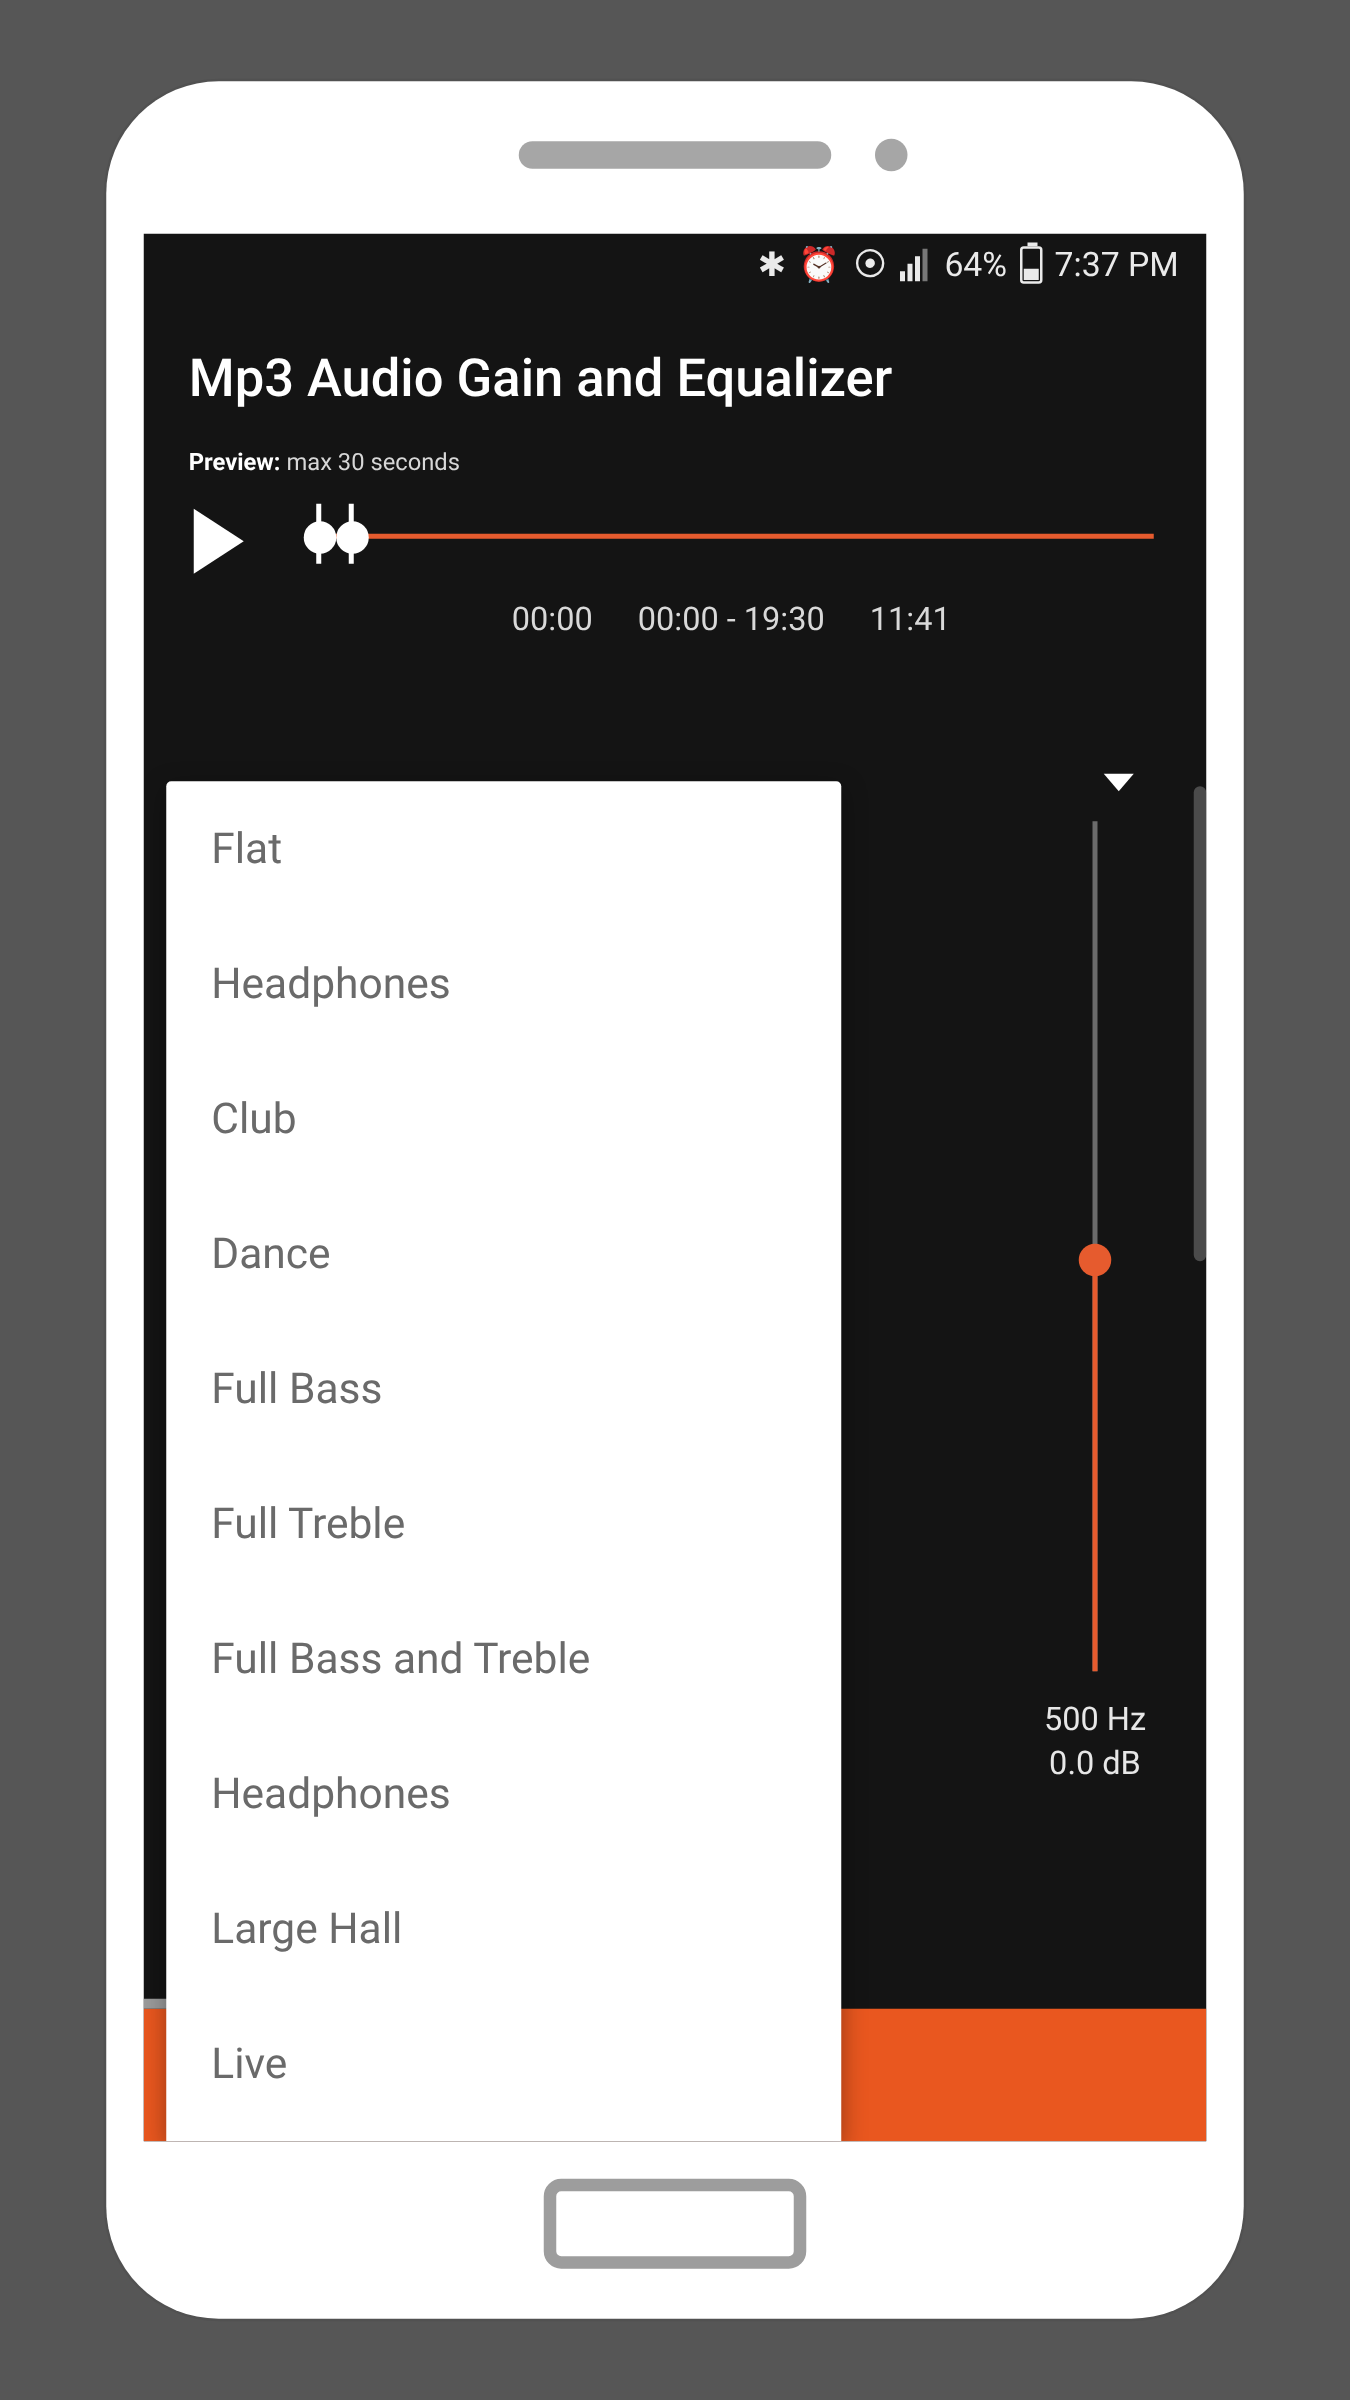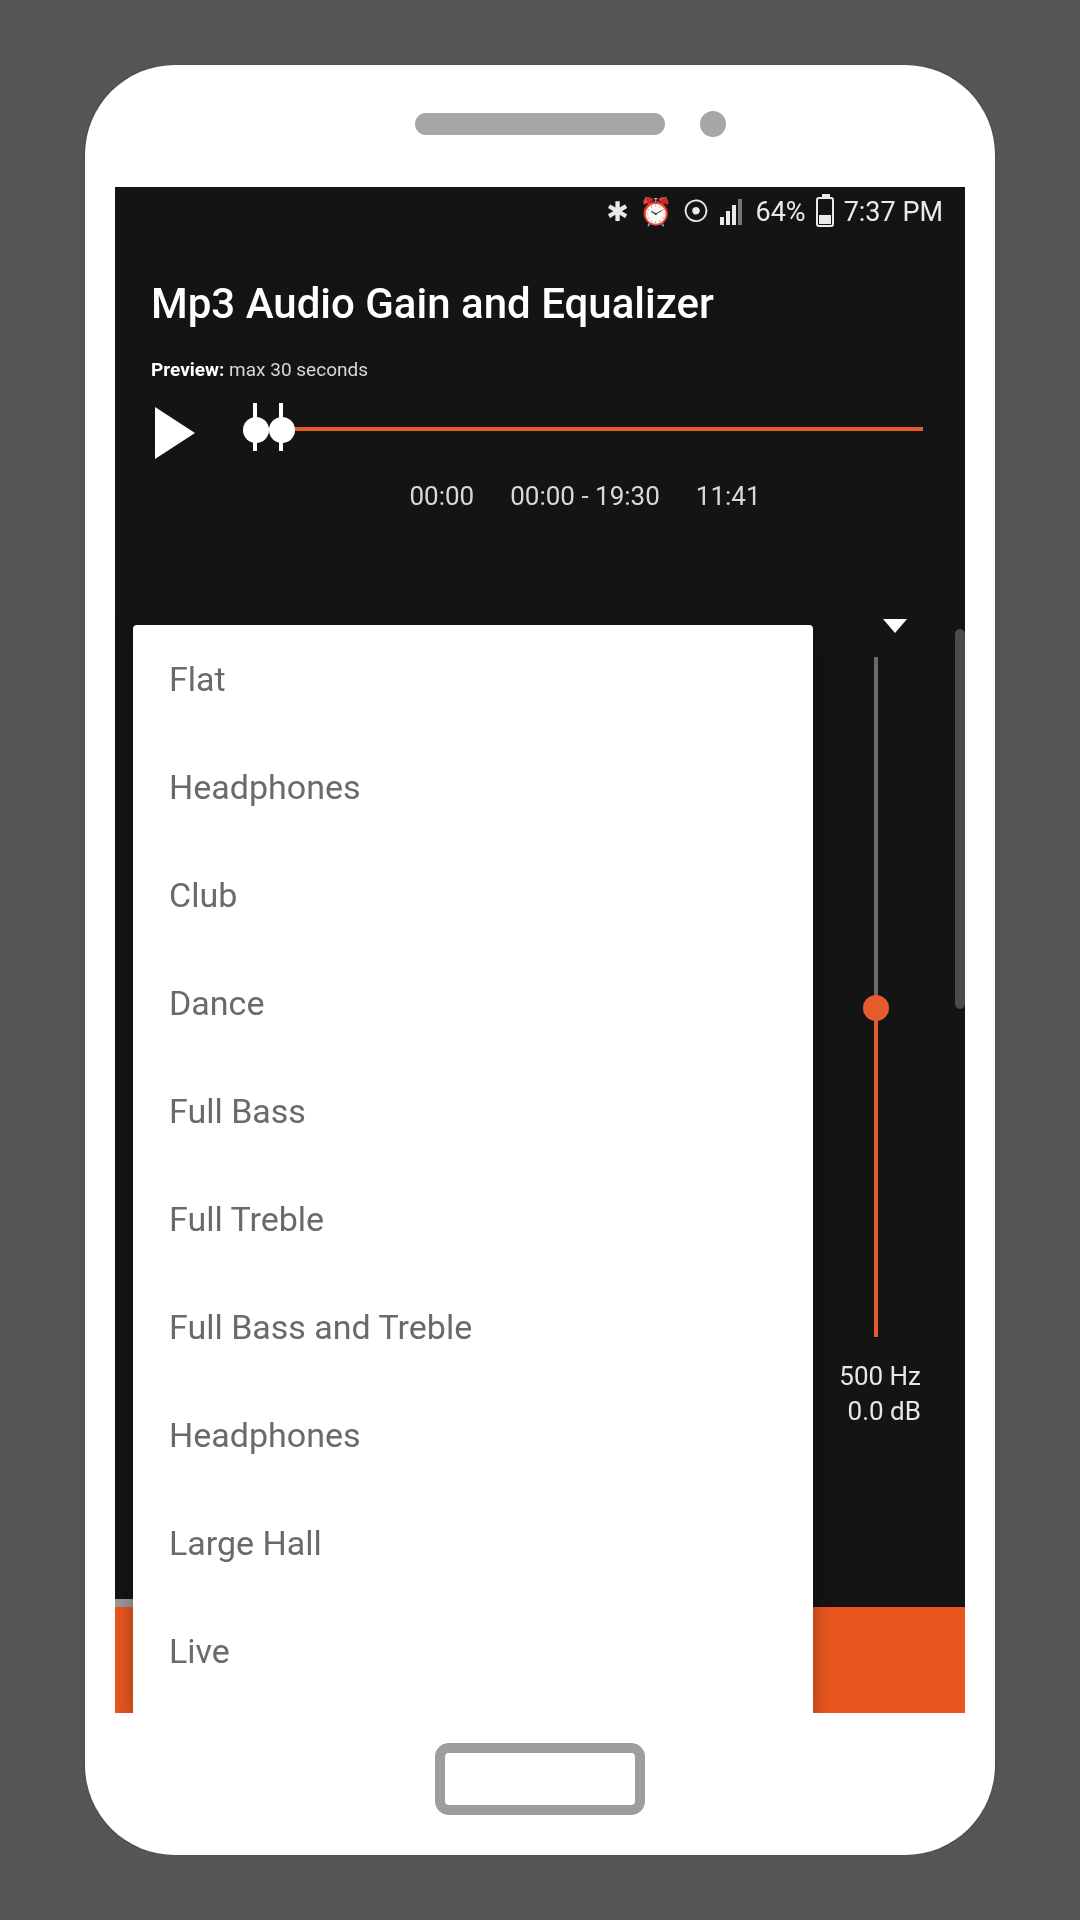--- a/index.html
+++ b/index.html
@@ -135,21 +135,21 @@
   .timeline-labels{
     display:flex; justify-content:center;
     padding: 82px 6px 0 96px;
     font-size:26px; color:#d9d9d9;gap:36px;
   }
 
   
   .eq-col {
     position:absolute; right: 44px; top: 420px;
     width: 90px;
-    text-align:right;
+    text-align:center;
   }
   .eq-track{
     width:4px; height:680px; background:#6b6b6b; margin:0 auto; position:relative;
   }
   .eq-fill{
     position:absolute; bottom:0; left:0; width:4px; height:340px; background:#e65b2e;
   }
   .eq-thumb{
     position:absolute; left:-11px; top:338px; width:26px; height:26px; background:#e65b2e; border-radius:50%;
   }
@@ -169,21 +169,21 @@
 
   
   .scroll-ind{
     position:absolute; right:0; top:392px; width:10px; height:380px; background:#4b4b4b; border-radius:5px;
   }
 
   
   .dropdown{
     position:absolute;
     left: 18px; top: 388px;
-    width: 680px;
+    width: 540px;
     bottom: 0;
     background:#fff;
     box-shadow: 0 6px 20px rgba(0,0,0,.35);
     overflow:hidden;
     border-radius:4px 4px 0 0;
   }
   .dropdown .item{
     color:#6a6a6a;
     font-size:34px;
     padding: 34px 36px;

